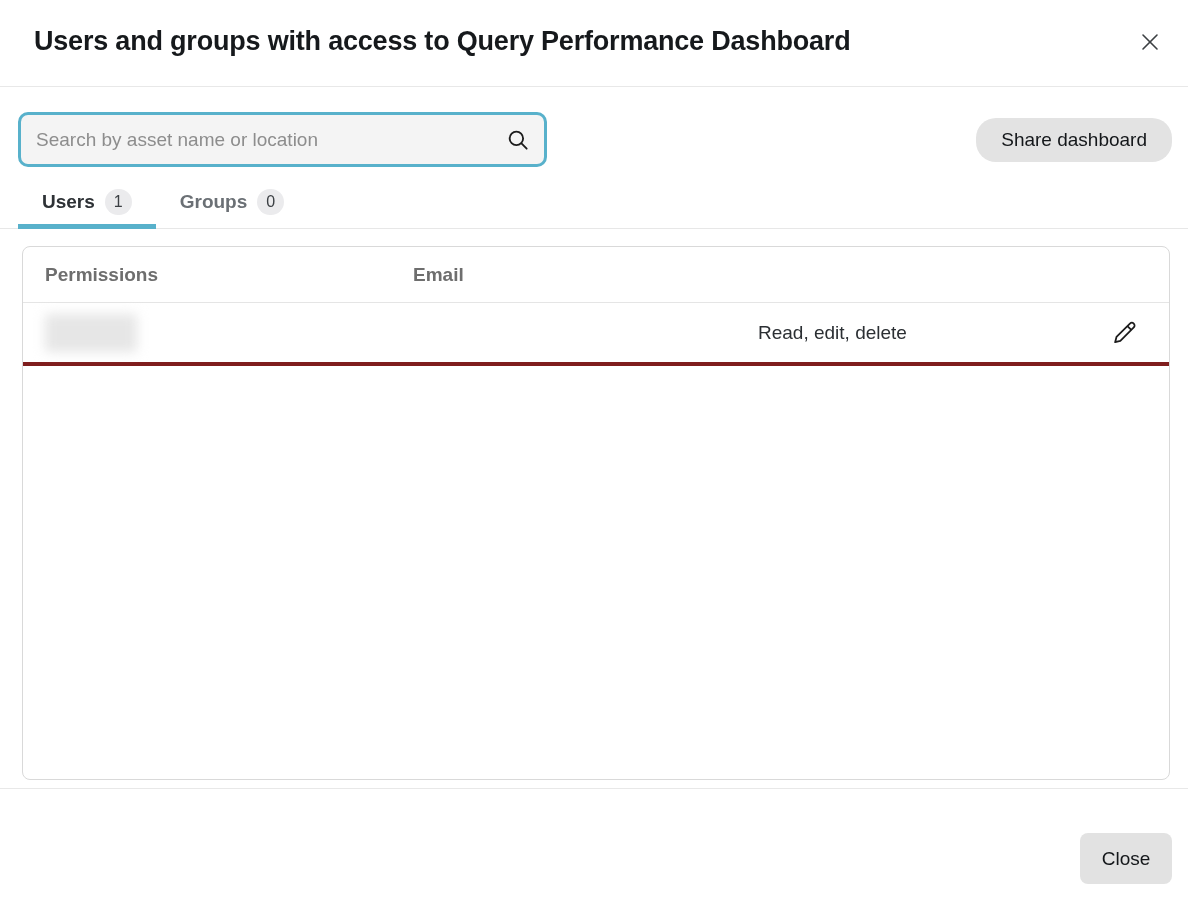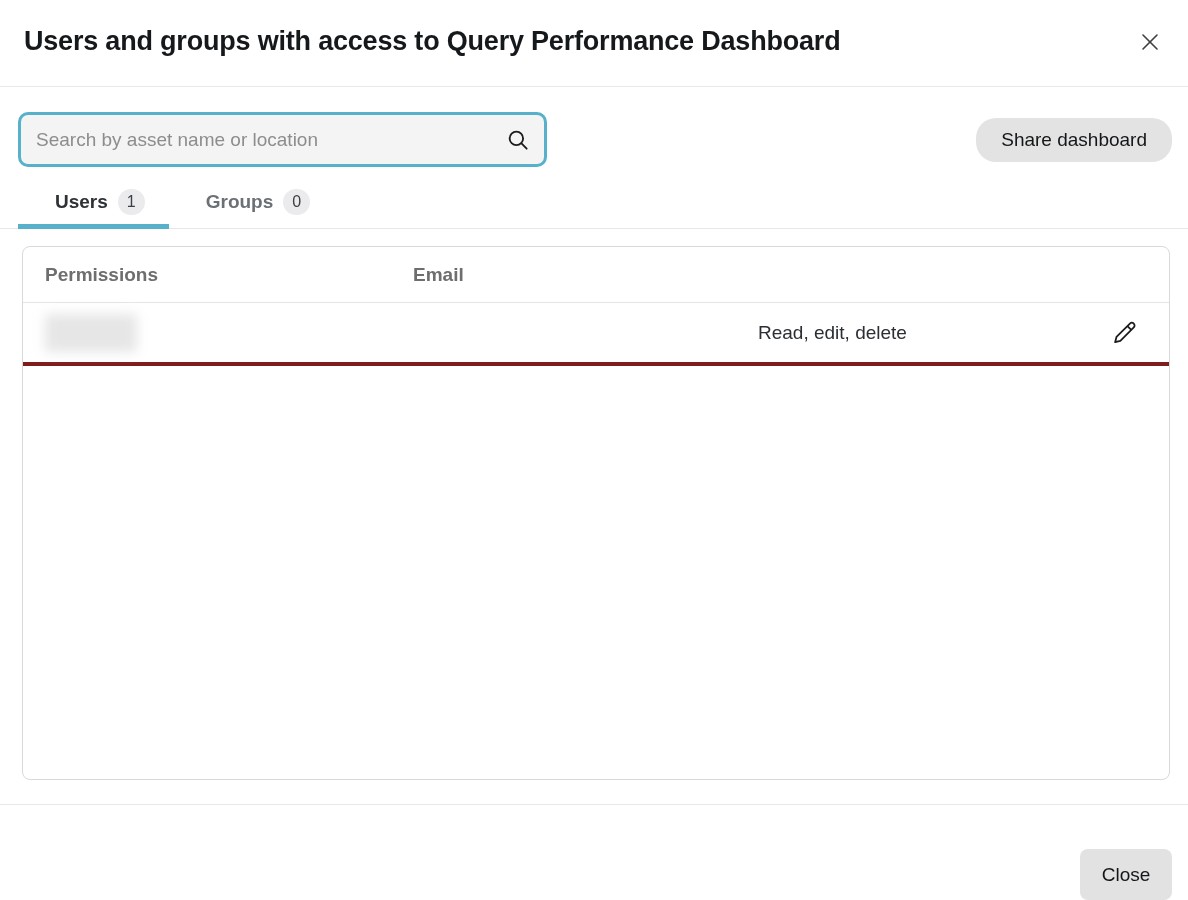--- a/index.html
+++ b/index.html
@@ -24,20 +24,21 @@
     align-items: flex-start;
     justify-content: space-between;
     padding: 26px 24px 0 24px;
     border-bottom: 1px solid var(--border-light);
   }
   .dialog-title {
     font-size: 27px;
     font-weight: 700;
     letter-spacing: -0.2px;
     color: #16191c;
+    margin-left: 10px;
   }
   .close-btn {
     background: none; border: none;
     width: 28px; height: 28px;
     margin-top: 2px;
     cursor: pointer;
     display: flex; align-items: center; justify-content: center;
   }
   .close-btn svg { display: block; }
 
@@ -96,21 +97,21 @@
     align-items: center;
     gap: 10px;
     padding: 0 24px 13px 24px;
     border: none;
     background: none;
     cursor: pointer;
     font-family: "Liberation Sans", sans-serif;
     font-size: 19px;
     position: relative;
   }
-  .tab .tab-label { font-weight: 600; color: #6b7075; margin-left: 13px; }
+  .tab .tab-label { font-weight: 600; color: #6b7075; }
   .tab.active .tab-label { font-weight: 700; color: #2e3236; }
   .tab.active::after {
     content: "";
     position: absolute;
     left: 0; right: 0; bottom: -1px;
     height: 5px;
     background: var(--accent);
   }
   .count-badge {
     background: #ebebed;
@@ -172,21 +173,21 @@
   }
   .edit-btn {
     background: none; border: none;
     cursor: pointer;
     display: flex;
     padding: 2px;
   }
 
   
   .dialog-footer {
-    margin-top: 24px;
+    margin-top: 8px;
     border-top: 1px solid var(--border-light);
     display: flex;
     justify-content: flex-end;
     padding: 44px 16px 0 16px;
   }
   .close-footer-btn {
     width: 92px; height: 51px;
     border: none;
     border-radius: 8px;
     background: #e2e2e2;

